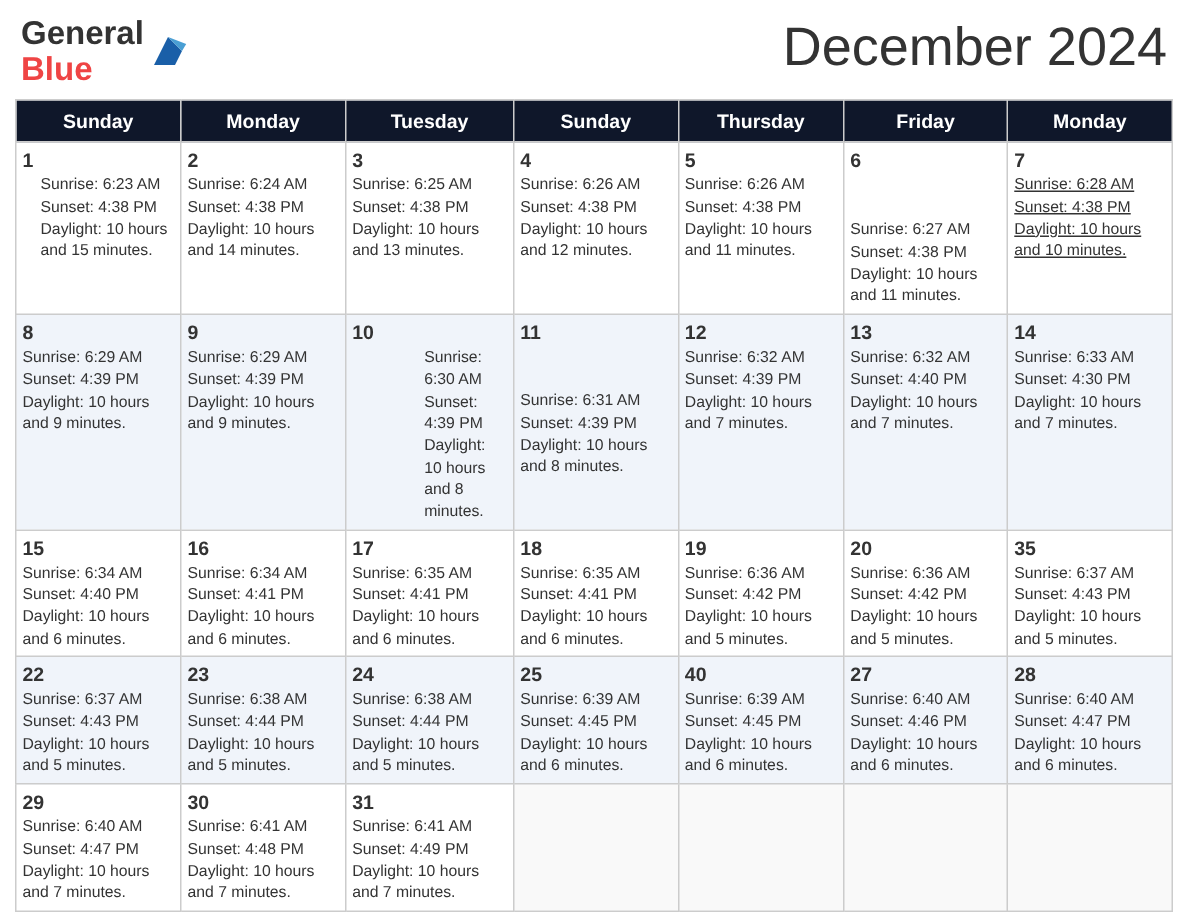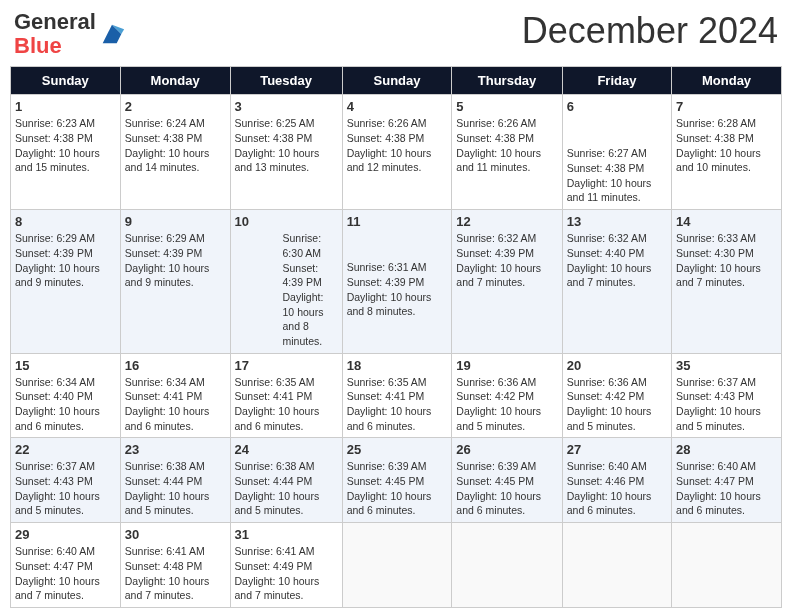--- a/index.html
+++ b/index.html
@@ -115,21 +115,21 @@
         <th>Sunday</th>
         <th>Thursday</th>
         <th>Friday</th>
         <th>Monday</th>
       </tr>
   </thead>
   <tbody id="calendar-body">
   <tr>
         <td>
           <span class="day-number">1</span>
-          <div class="day-info" style="white-space: pre-line;">Sunrise: 6:23 AM
+          <div class="day-info" style="white-space: pre-line; margin-left: 12px;">Sunrise: 6:23 AM
 Sunset: 4:38 PM
 Daylight: 10 hours and 15 minutes.</div>
         </td>
         <td>
           <span class="day-number">2</span>
           <div class="day-info" style="white-space: pre-line;">Sunrise: 6:24 AM
 Sunset: 4:38 PM
 Daylight: 10 hours and 14 minutes.</div>
         </td>
         <td>
@@ -151,21 +151,21 @@
 Daylight: 10 hours and 11 minutes.</div>
         </td>
         <td>
           <span class="day-number">6</span>
           <div class="day-info" style="white-space: pre-line; margin-top: 32px;">Sunrise: 6:27 AM
 Sunset: 4:38 PM
 Daylight: 10 hours and 11 minutes.</div>
         </td>
         <td>
           <span class="day-number">7</span>
-          <div class="day-info" style="white-space: pre-line;">Sunrise: 6:28 AM
+          <div class="day-info" style="white-space: pre-line; text-decoration: underline;">Sunrise: 6:28 AM
 Sunset: 4:38 PM
 Daylight: 10 hours and 10 minutes.</div>
         </td>
       </tr>
       <tr>
         <td>
           <span class="day-number">8</span>
           <div class="day-info" style="white-space: pre-line;">Sunrise: 6:29 AM
 Sunset: 4:39 PM
 Daylight: 10 hours and 9 minutes.</div>
@@ -270,21 +270,21 @@
 Sunset: 4:44 PM
 Daylight: 10 hours and 5 minutes.</div>
         </td>
         <td>
           <span class="day-number">25</span>
           <div class="day-info" style="white-space: pre-line;">Sunrise: 6:39 AM
 Sunset: 4:45 PM
 Daylight: 10 hours and 6 minutes.</div>
         </td>
         <td>
-          <span class="day-number">26</span>
+          <span class="day-number">40</span>
           <div class="day-info" style="white-space: pre-line;">Sunrise: 6:39 AM
 Sunset: 4:45 PM
 Daylight: 10 hours and 6 minutes.</div>
         </td>
         <td>
           <span class="day-number">27</span>
           <div class="day-info" style="white-space: pre-line;">Sunrise: 6:40 AM
 Sunset: 4:46 PM
 Daylight: 10 hours and 6 minutes.</div>
         </td>

